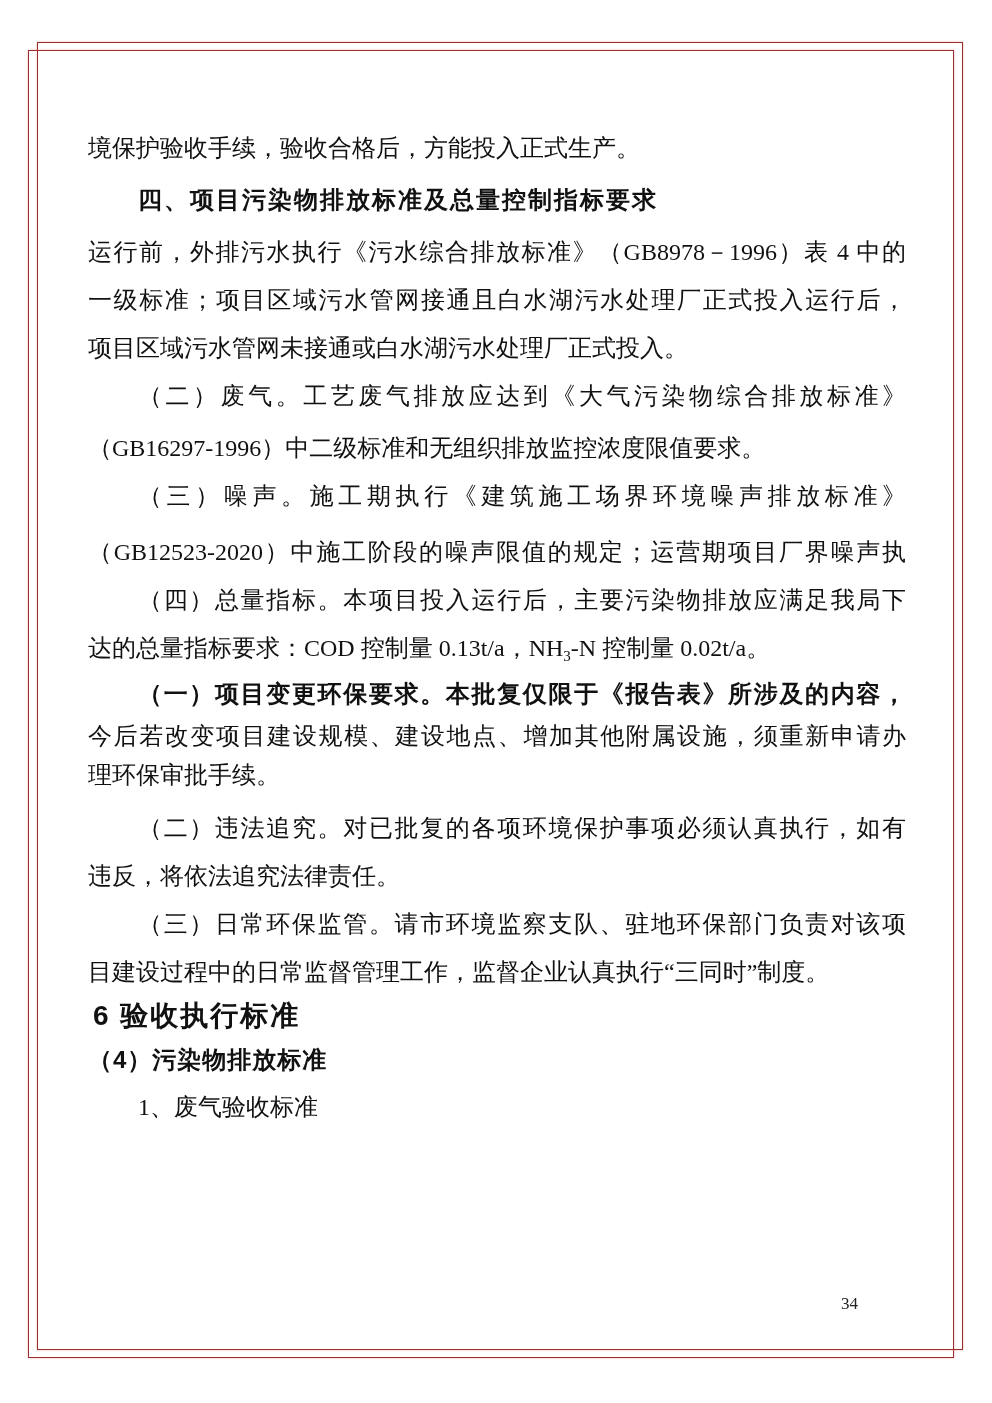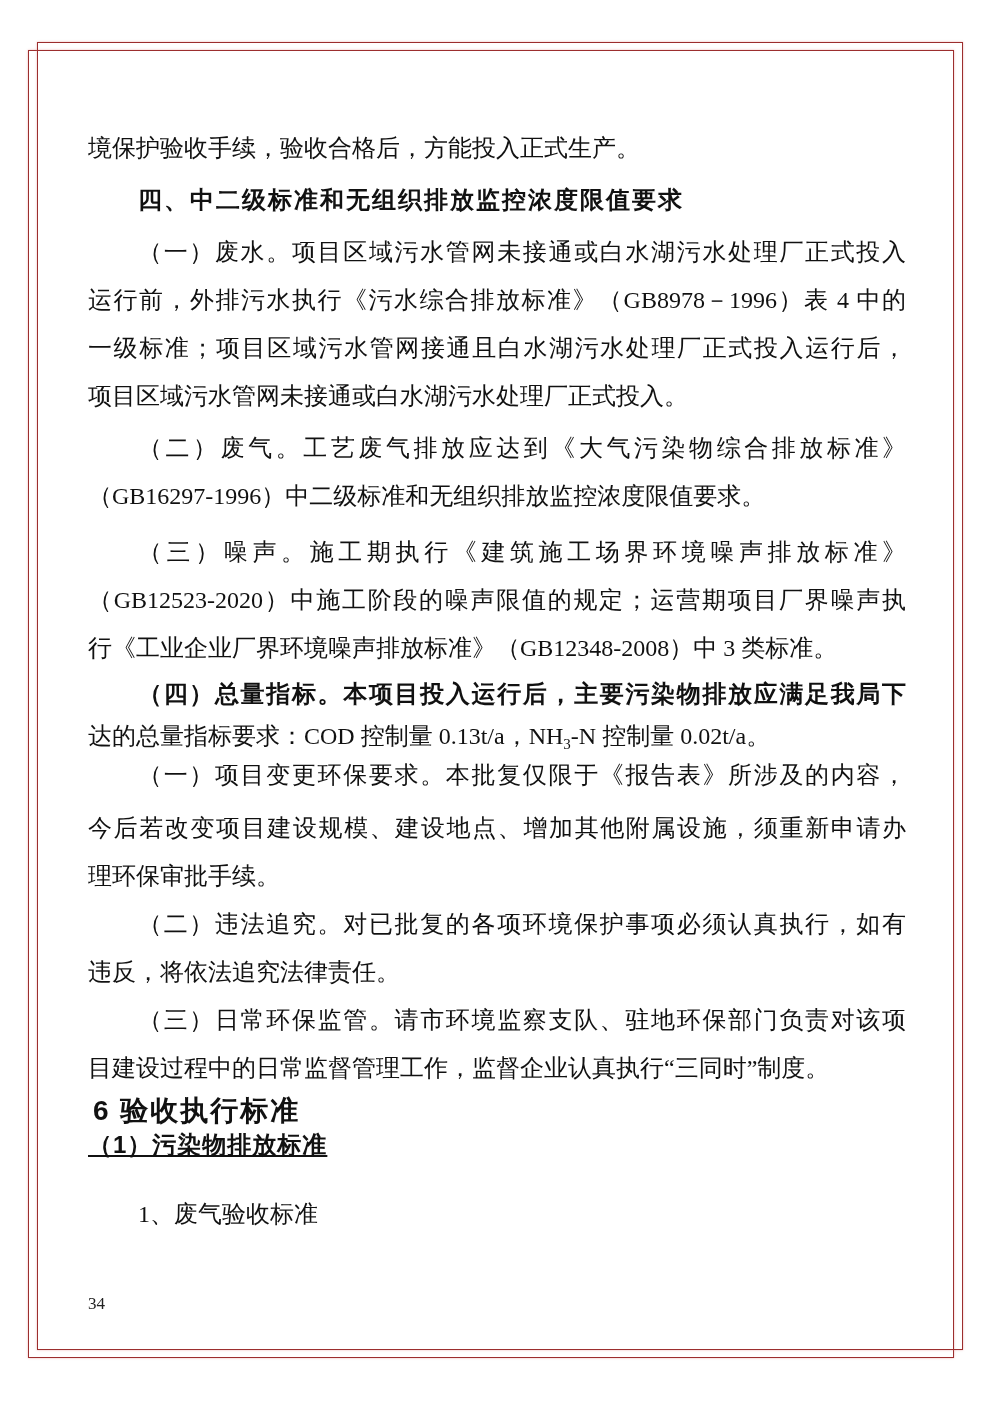--- a/index.html
+++ b/index.html
@@ -39,49 +39,47 @@
   .doc .line:nth-child(9){margin-top:8px;}
   .doc .line:nth-child(12){margin-top:-2px;font-weight:bold;}
   .doc .line:nth-child(13){margin-top:-6px;}
   .doc .line:nth-child(14){margin-top:-9px;}
   .doc .line:nth-child(15){margin-top:5px;}
   .doc .line:nth-child(21){margin-top:-1px;}
   .doc .line:nth-child(22){margin-top:-10px;text-decoration:underline;}
   .doc .line:nth-child(23){margin-top:21px;}
 
   .pageno{
-    position:absolute;left:88px;top:1293px;width:770px;text-align:left;
+    position:absolute;left:88px;top:1293px;width:770px;text-align:right;
     font-size:17px;line-height:22px;color:#222;
   }
 </style>
 </head>
 <body>
 
 <div class="frame frame-outer"></div>
 <div class="frame frame-inner"></div>
 
 <div class="doc" id="doc">
     <div class="line">境保护验收手续，验收合格后，方能投入正式生产。</div>
-    <div class="line h-serif ind">四、中二级标准和无组织排放监控浓度限值要求</div>
-    <div class="line ind fill">（一）废水。项目区域污水管网未接通或白水湖污水处理厂正式投入</div>
+    <div class="line h-serif ind">四、项目污染物排放标准及总量控制指标要求</div>
     <div class="line fill">运行前，外排污水执行《污水综合排放标准》（GB8978－1996）表 4 中的</div>
     <div class="line fill">一级标准；项目区域污水管网接通且白水湖污水处理厂正式投入运行后，</div>
     <div class="line">项目区域污水管网未接通或白水湖污水处理厂正式投入。</div>
     <div class="line ind fill">（二）废气。工艺废气排放应达到《大气污染物综合排放标准》</div>
     <div class="line">（GB16297-1996）中二级标准和无组织排放监控浓度限值要求。</div>
     <div class="line ind fill">（三）噪声。施工期执行《建筑施工场界环境噪声排放标准》</div>
     <div class="line fill">（GB12523-2020）中施工阶段的噪声限值的规定；运营期项目厂界噪声执</div>
-    <div class="line">行《工业企业厂界环境噪声排放标准》（GB12348-2008）中 3 类标准。</div>
     <div class="line ind fill">（四）总量指标。本项目投入运行后，主要污染物排放应满足我局下</div>
     <div class="line"><span>达的总量指标要求：COD 控制量 0.13t/a，NH</span><span class="subs">3</span><span>-N 控制量 0.02t/a。</span></div>
     <div class="line ind fill">（一）项目变更环保要求。本批复仅限于《报告表》所涉及的内容，</div>
     <div class="line fill">今后若改变项目建设规模、建设地点、增加其他附属设施，须重新申请办</div>
     <div class="line">理环保审批手续。</div>
     <div class="line ind fill">（二）违法追究。对已批复的各项环境保护事项必须认真执行，如有</div>
     <div class="line">违反，将依法追究法律责任。</div>
     <div class="line ind fill">（三）日常环保监管。请市环境监察支队、驻地环保部门负责对该项</div>
     <div class="line">目建设过程中的日常监督管理工作，监督企业认真执行“三同时”制度。</div>
     <div class="line h-big">6 验收执行标准</div>
-    <div class="line h-sub">（1）污染物排放标准</div>
+    <div class="line h-sub">（4）污染物排放标准</div>
     <div class="line ind">1、废气验收标准</div>
   </div>
 
 <div class="pageno">34</div>
 
 </body></html>

